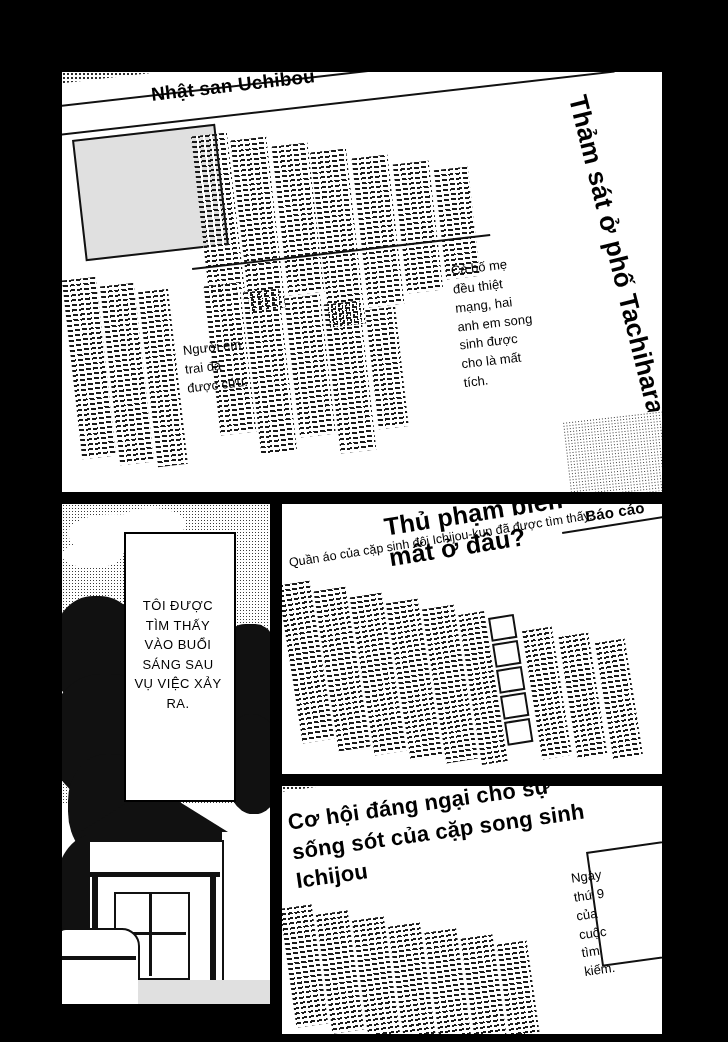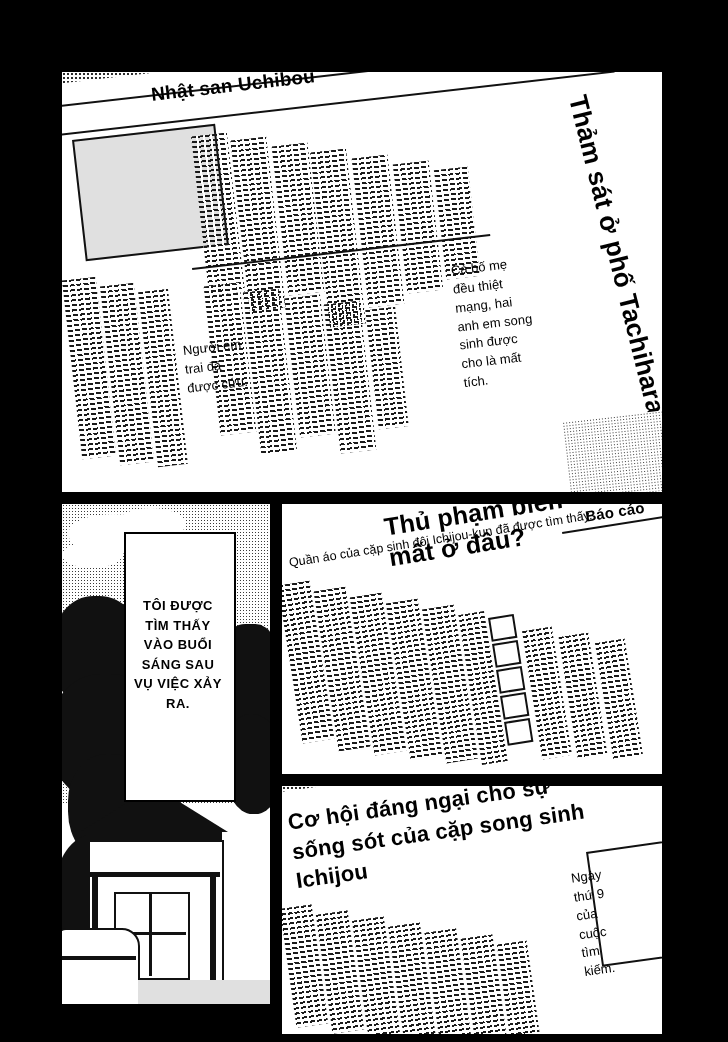--- a/index.html
+++ b/index.html
@@ -159,21 +159,21 @@
     <div class="colblock" style="left:48px; top:212px; width:34px; height:180px; transform:rotate(-6.5deg);"></div>
     <div class="colblock" style="left:86px; top:218px; width:30px; height:176px; transform:rotate(-6.5deg);"></div>
 
     <div class="body-text" style="left:388px; top:190px; width:78px; font-size:13px; transform:rotate(-6.5deg);">Cả bố mẹ đều thiệt mạng, hai anh em song sinh được cho là mất tích.</div>
 
     <div class="body-text" style="left:120px; top:270px; width:62px; font-size:13px; transform:rotate(-6.5deg);">Người em trai đã được cứu.</div>
 
     <div class="shape tone-dots-fine" style="left:500px; top:350px; width:120px; height:80px; transform:rotate(-6.5deg); transform-origin:left top;"></div>
   </div>
 
-  <div class="panel" style="left:62px; top:504px; width:208px; height:500px;font-weight:bold;">
+  <div class="panel" style="left:62px; top:504px; width:208px; height:500px;">
 
     <div class="shape tone-dots-fine" style="left:0; top:0; width:208px; height:300px;"></div>
 
     <div class="shape" style="left:6px; top:10px; width:90px; height:40px; background:#ffffff; border-radius:50%;"></div>
     <div class="shape" style="left:54px; top:4px; width:70px; height:32px; background:#ffffff; border-radius:50%;"></div>
     <div class="shape" style="left:0px; top:38px; width:60px; height:26px; background:#ffffff; border-radius:50%;"></div>
 
     <div class="shape" style="left:-10px; top:92px; width:92px; height:110px; background:#111111; border-radius:48% 52% 55% 45%;"></div>
     <div class="shape" style="left:-14px; top:170px; width:110px; height:130px; background:#111111; border-radius:50% 45% 50% 55%;"></div>
     <div class="shape" style="left:6px; top:250px; width:90px; height:110px; background:#111111; border-radius:45% 55% 50% 50%;"></div>

